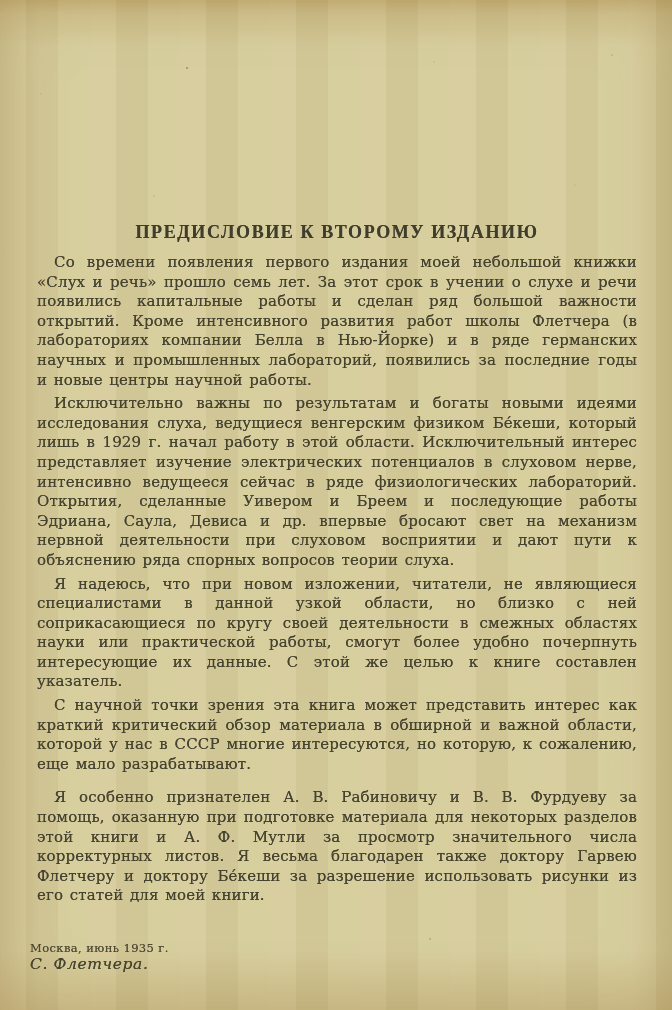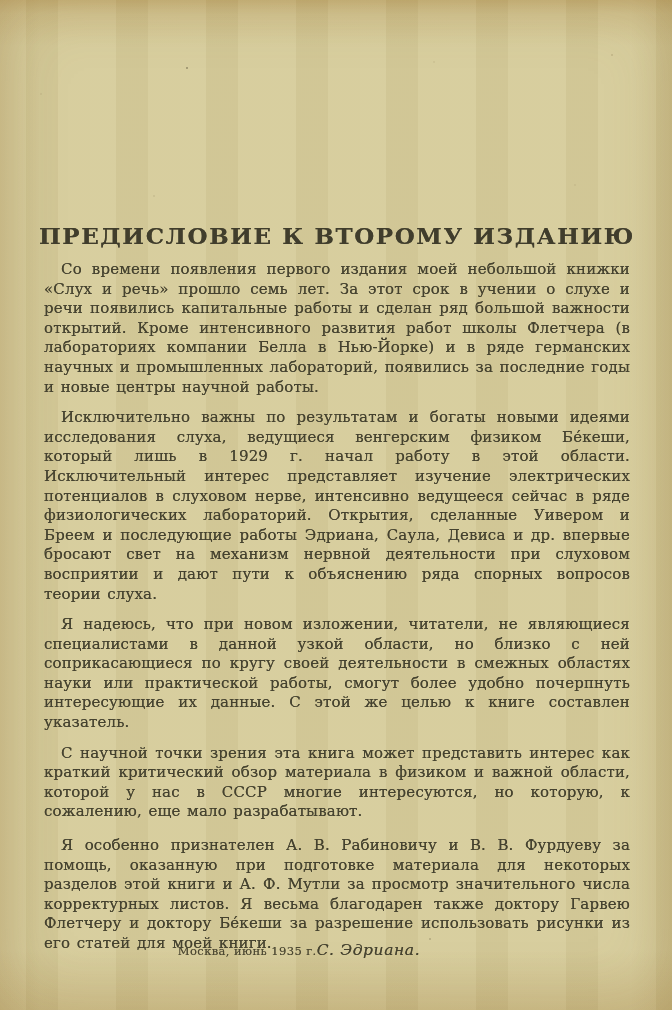--- a/index.html
+++ b/index.html
@@ -38,42 +38,44 @@
       var(--paper);
     box-shadow: inset 0 0 70px rgba(140,105,45,.18);
   }
   .content{
     position:absolute; left:33px; right:31px; top:0;
     color:var(--ink);
   }
   .title{
     margin:222px 0 10px 0;
     text-align:center;
-    font-size:23px;
+    font-size:18px;
     font-weight:bold;
     letter-spacing:1.6px;
     color:#403d2c;
     text-shadow:0 0 .6px rgba(64,61,44,.75);
+    font-family:Liberation Serif, serif;
   }
   p.para{
-    margin:11px;
+    margin:4px;
     font-size:15px;
     line-height:19.6px;
     text-align:justify;
     text-indent:17px;
     letter-spacing:.15px;
     word-spacing:1.6px;
     color:var(--ink);
     text-shadow:0 0 .55px rgba(69,66,47,.8);
   }
   p.para.spaced{margin-top:14px;}
   .footer{
-    position:absolute; left:30px; right:32px; top:941px;
-    display:flex; justify-content:center; align-items:baseline;
+    position:absolute; left:30px; right:17px; top:941px;
+    display:flex; justify-content:flex-end; align-items:baseline;
     color:var(--ink);
+    flex-direction:column;
   }
   .place-date{
     font-size:11.5px;
     letter-spacing:.4px;
     color:#4c4832;
     text-shadow:0 0 .4px rgba(76,72,50,.7);
   }
   .signature{
     font-size:15.5px;
     font-style:italic;
@@ -84,20 +86,20 @@
 </style>
 </head>
 <body>
 
 <div class="page">
   <div class="content">
     <h1 class="title">ПРЕДИСЛОВИЕ К ВТОРОМУ ИЗДАНИЮ</h1>
     <p class="para">Со времени появления первого издания моей небольшой книжки «Слух и речь» прошло семь лет. За этот срок в учении о слухе и речи появились капитальные работы и сделан ряд большой важности открытий. Кроме интенсивного развития работ школы Флетчера (в лабораториях компании Белла в Нью-Йорке) и в ряде германских научных и промышленных лабораторий, появились за последние годы и новые центры научной работы.</p>
     <p class="para">Исключительно важны по результатам и богаты новыми идеями исследования слуха, ведущиеся венгерским физиком Бе́кеши, который лишь в 1929 г. начал работу в этой области. Исключительный интерес представляет изучение электрических потенциалов в слуховом нерве, интенсивно ведущееся сейчас в ряде физиологических лабораторий. Открытия, сделанные Уивером и Бреем и последующие работы Эдриана, Саула, Девиса и др. впервые бросают свет на механизм нервной деятельности при слуховом восприятии и дают пути к объяснению ряда спорных вопросов теории слуха.</p>
     <p class="para">Я надеюсь, что при новом изложении, читатели, не являющиеся специалистами в данной узкой области, но близко с ней соприкасающиеся по кругу своей деятельности в смежных областях науки или практической работы, смогут более удобно почерпнуть интересующие их данные. С этой же целью к книге составлен указатель.</p>
-    <p class="para">С научной точки зрения эта книга может представить интерес как краткий критический обзор материала в физиком и важной области, которой у нас в СССР многие интересуются, но которую, к сожалению, еще мало разрабатывают.</p>
+    <p class="para">С научной точки зрения эта книга может представить интерес как краткий критический обзор материала в обширной и важной области, которой у нас в СССР многие интересуются, но которую, к сожалению, еще мало разрабатывают.</p>
     <p class="para spaced">Я особенно признателен А. В. Рабиновичу и В. В. Фурдуеву за помощь, оказанную при подготовке материала для некоторых разделов этой книги и А. Ф. Мутли за просмотр значительного числа корректурных листов. Я весьма благодарен также доктору Гарвею Флетчеру и доктору Бе́кеши за разрешение использовать рисунки из его статей для моей книги.</p>
   </div>
   <div class="footer">
     <span class="place-date">Москва, июнь 1935 г.</span>
-    <span class="signature">С. Эдриана.</span>
+    <span class="signature">С. Флетчера.</span>
   </div>
 </div>
 
 </body></html>

